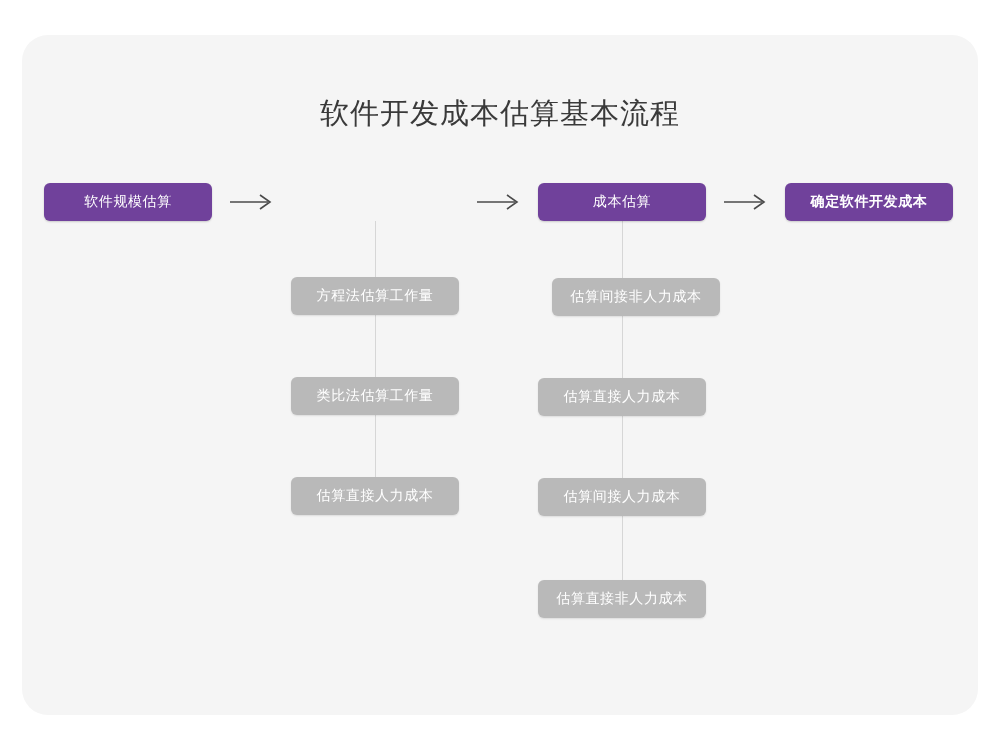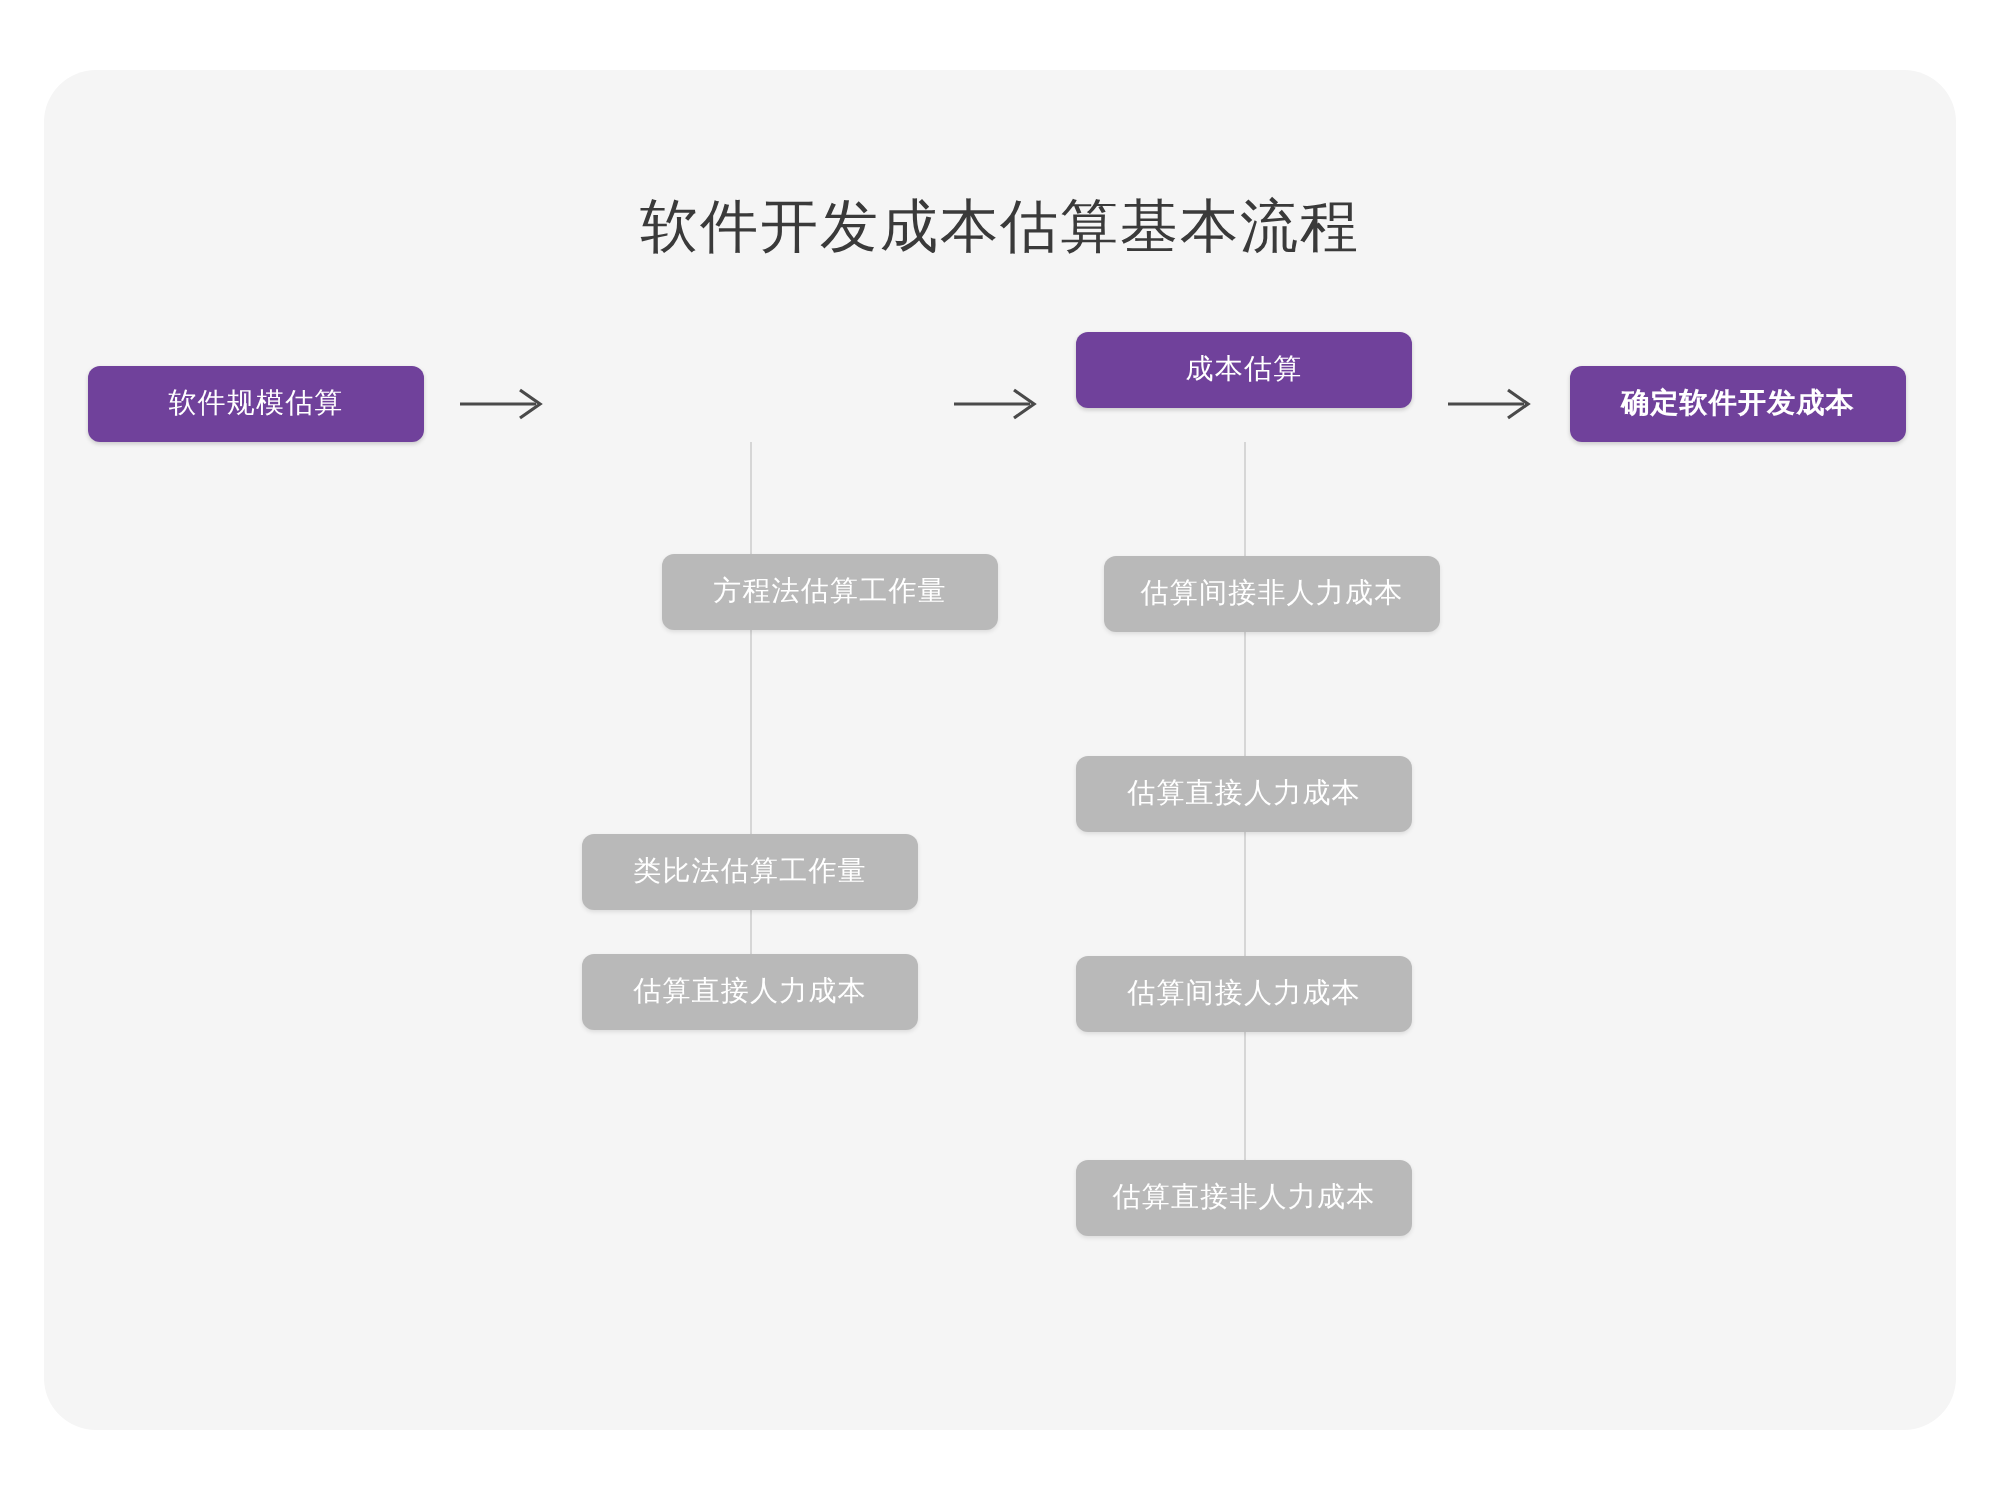--- a/index.html
+++ b/index.html
@@ -93,21 +93,21 @@
     <div id="title">软件开发成本估算基本流程</div>
 
     <div class="connector" style="left:375px; top:221px; height:276px;"></div>
     <div class="connector" style="left:622px; top:221px; height:376px;"></div>
 
     <div class="node primary" style="left:44px; top:183px; width:168px;">
       <span>软件规模估算</span>
     </div>
 
 
-    <div class="node primary" style="left:538px; top:166px; width:168px;">
+    <div class="node primary" style="left:538px; top:183px; width:168px;">
       <span>成本估算</span>
     </div>
 
     <div class="node primary" style="left:785px; top:183px; width:168px;font-weight:bold;">
       <span>确定软件开发成本</span>
     </div>
 
     <div class="arrow" style="left:228px; top:192px;">
       <svg width="48" height="20" viewBox="0 0 48 20">
         <line x1="2" y1="10" x2="40" y2="10" stroke="#4a4a4a" stroke-width="1.6"></line>
@@ -120,24 +120,24 @@
         <polyline points="32,3 42,10 32,17" fill="none" stroke="#4a4a4a" stroke-width="1.6"></polyline>
       </svg>
     </div>
     <div class="arrow" style="left:722px; top:192px;">
       <svg width="48" height="20" viewBox="0 0 48 20">
         <line x1="2" y1="10" x2="40" y2="10" stroke="#4a4a4a" stroke-width="1.6"></line>
         <polyline points="32,3 42,10 32,17" fill="none" stroke="#4a4a4a" stroke-width="1.6"></polyline>
       </svg>
     </div>
 
-    <div class="node secondary" style="left:291px; top:277px; width:168px;margin-left:40px;">
+    <div class="node secondary" style="left:291px; top:277px; width:168px;">
       <span>方程法估算工作量</span>
     </div>
-    <div class="node secondary" style="left:291px; top:377px; width:168px;margin-top:40px;">
+    <div class="node secondary" style="left:291px; top:377px; width:168px;">
       <span>类比法估算工作量</span>
     </div>
     <div class="node secondary" style="left:291px; top:477px; width:168px;">
       <span>估算直接人力成本</span>
     </div>
 
     <div class="node secondary" style="left:552px; top:278px; width:168px;font-family:Liberation Serif, serif;">
       <span>估算间接非人力成本</span>
     </div>
     <div class="node secondary" style="left:538px; top:478px; width:168px;">

